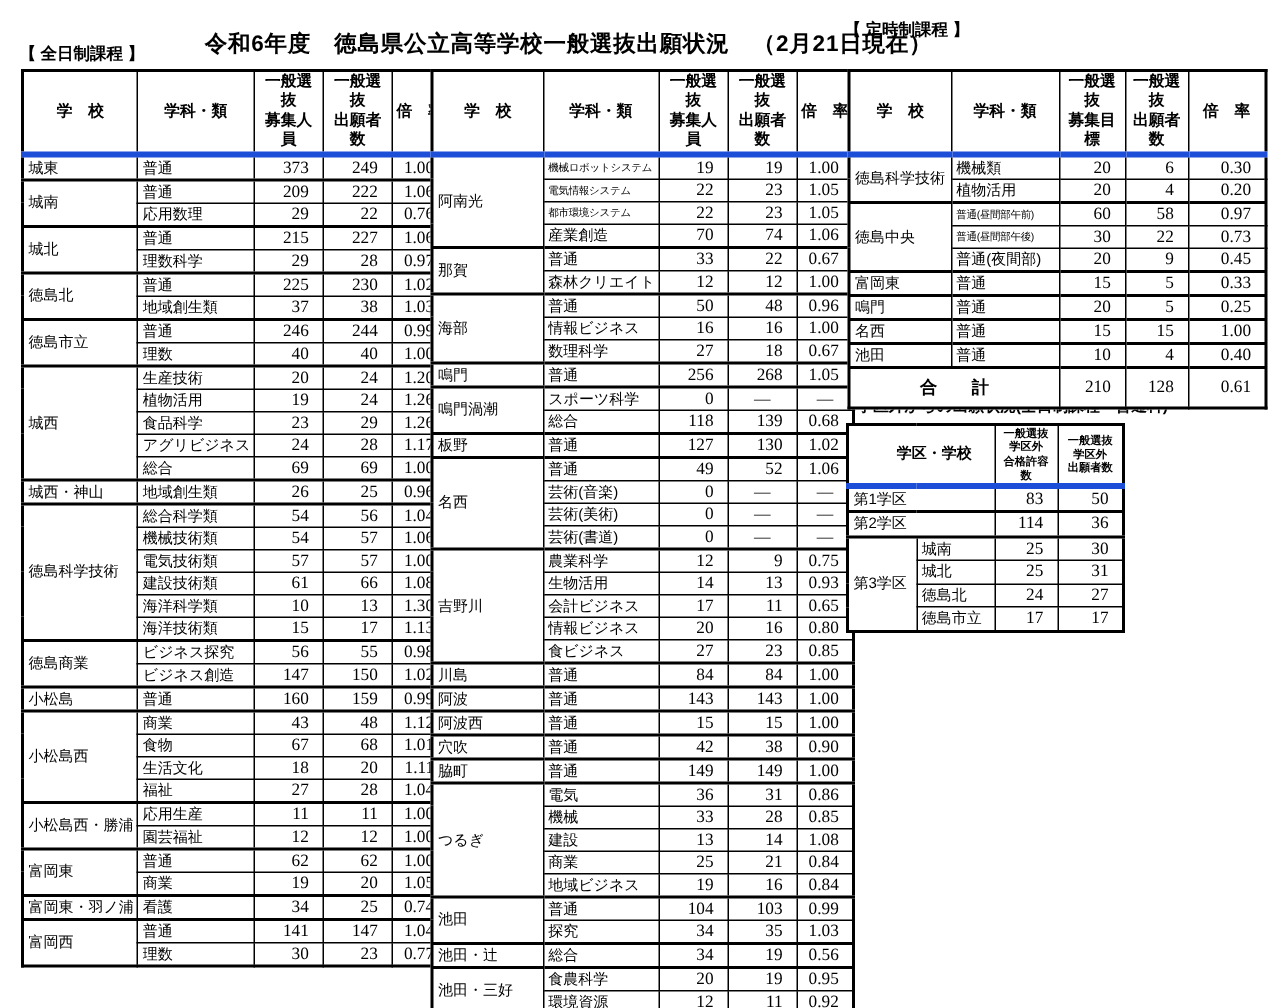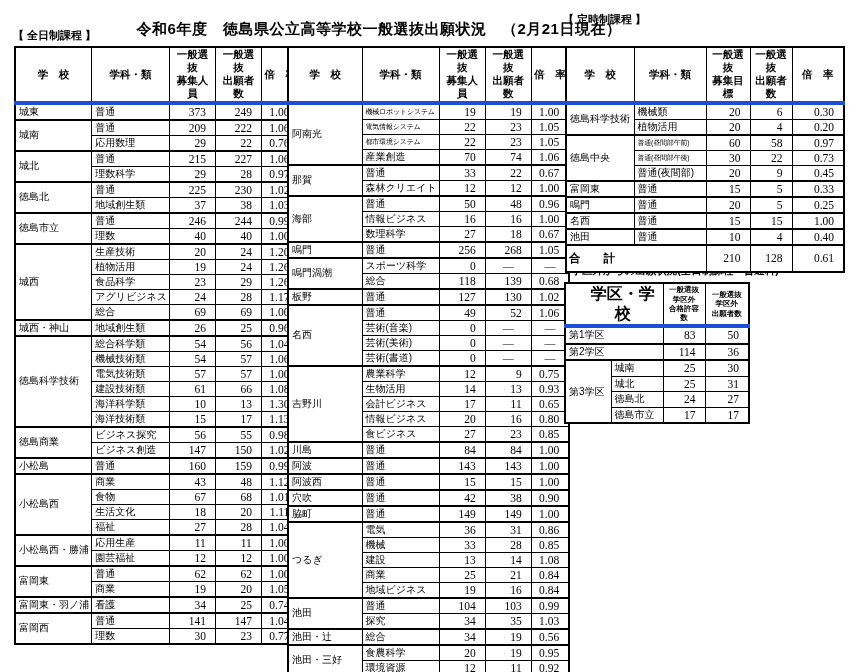--- a/index.html
+++ b/index.html
@@ -18,27 +18,27 @@
      height:32px;text-align:center;border-bottom:4px solid #1d4ed8;vertical-align:middle;}
   td{height:14px;vertical-align:middle;}
   td.school{font-size:10px;text-align:left;padding-left:3px;white-space:nowrap;}
   td.dept{font-size:10px;text-align:left;padding-left:3px;white-space:nowrap;}
   td.dept.small{font-size:7px;letter-spacing:-0.2px;}
   td.num{font-family:"Liberation Serif",serif;font-size:11.5px;text-align:right;
          padding-right:9px;white-space:nowrap;}
   td.num.dash{text-align:center;padding-right:2px;font-size:11px;}
   tr.group-start td{border-top:2px solid #000;}
   tr.total-row td{border-top:2px solid #000;height:25px;}
-  td.total-label{font-size:11.5px;font-weight:bold;text-align:left;}
+  td.total-label{font-size:11.5px;font-weight:bold;text-align:center;}
   #tbl-ft-left{left:14px;top:46px;}
   #tbl-ft-right{left:287px;top:46px;}
   #tbl-pt{left:565px;top:46px;}
   #tbl-district{left:564px;top:282px;}
   #tbl-district th{font-size:7.5px;height:30px;}
-  #tbl-district th:first-child{font-size:16px;padding-left:19px;}
+  #tbl-district th:first-child{font-size:10px;padding-left:19px;}
   #tbl-district td{height:14.5px;}
 </style>
 </head>
 <body>
 
 <div class="title">令和6年度　徳島県公立高等学校一般選抜出願状況　（2月21日現在）</div>
 
 <div class="sec-label" id="lbl-ft">【 全日制課程 】</div>
 <div class="sec-label" id="lbl-pt">【 定時制課程 】</div>
 <div class="sec-label" id="lbl-district">※学区外からの出願状況(全日制課程・普通科)</div>

